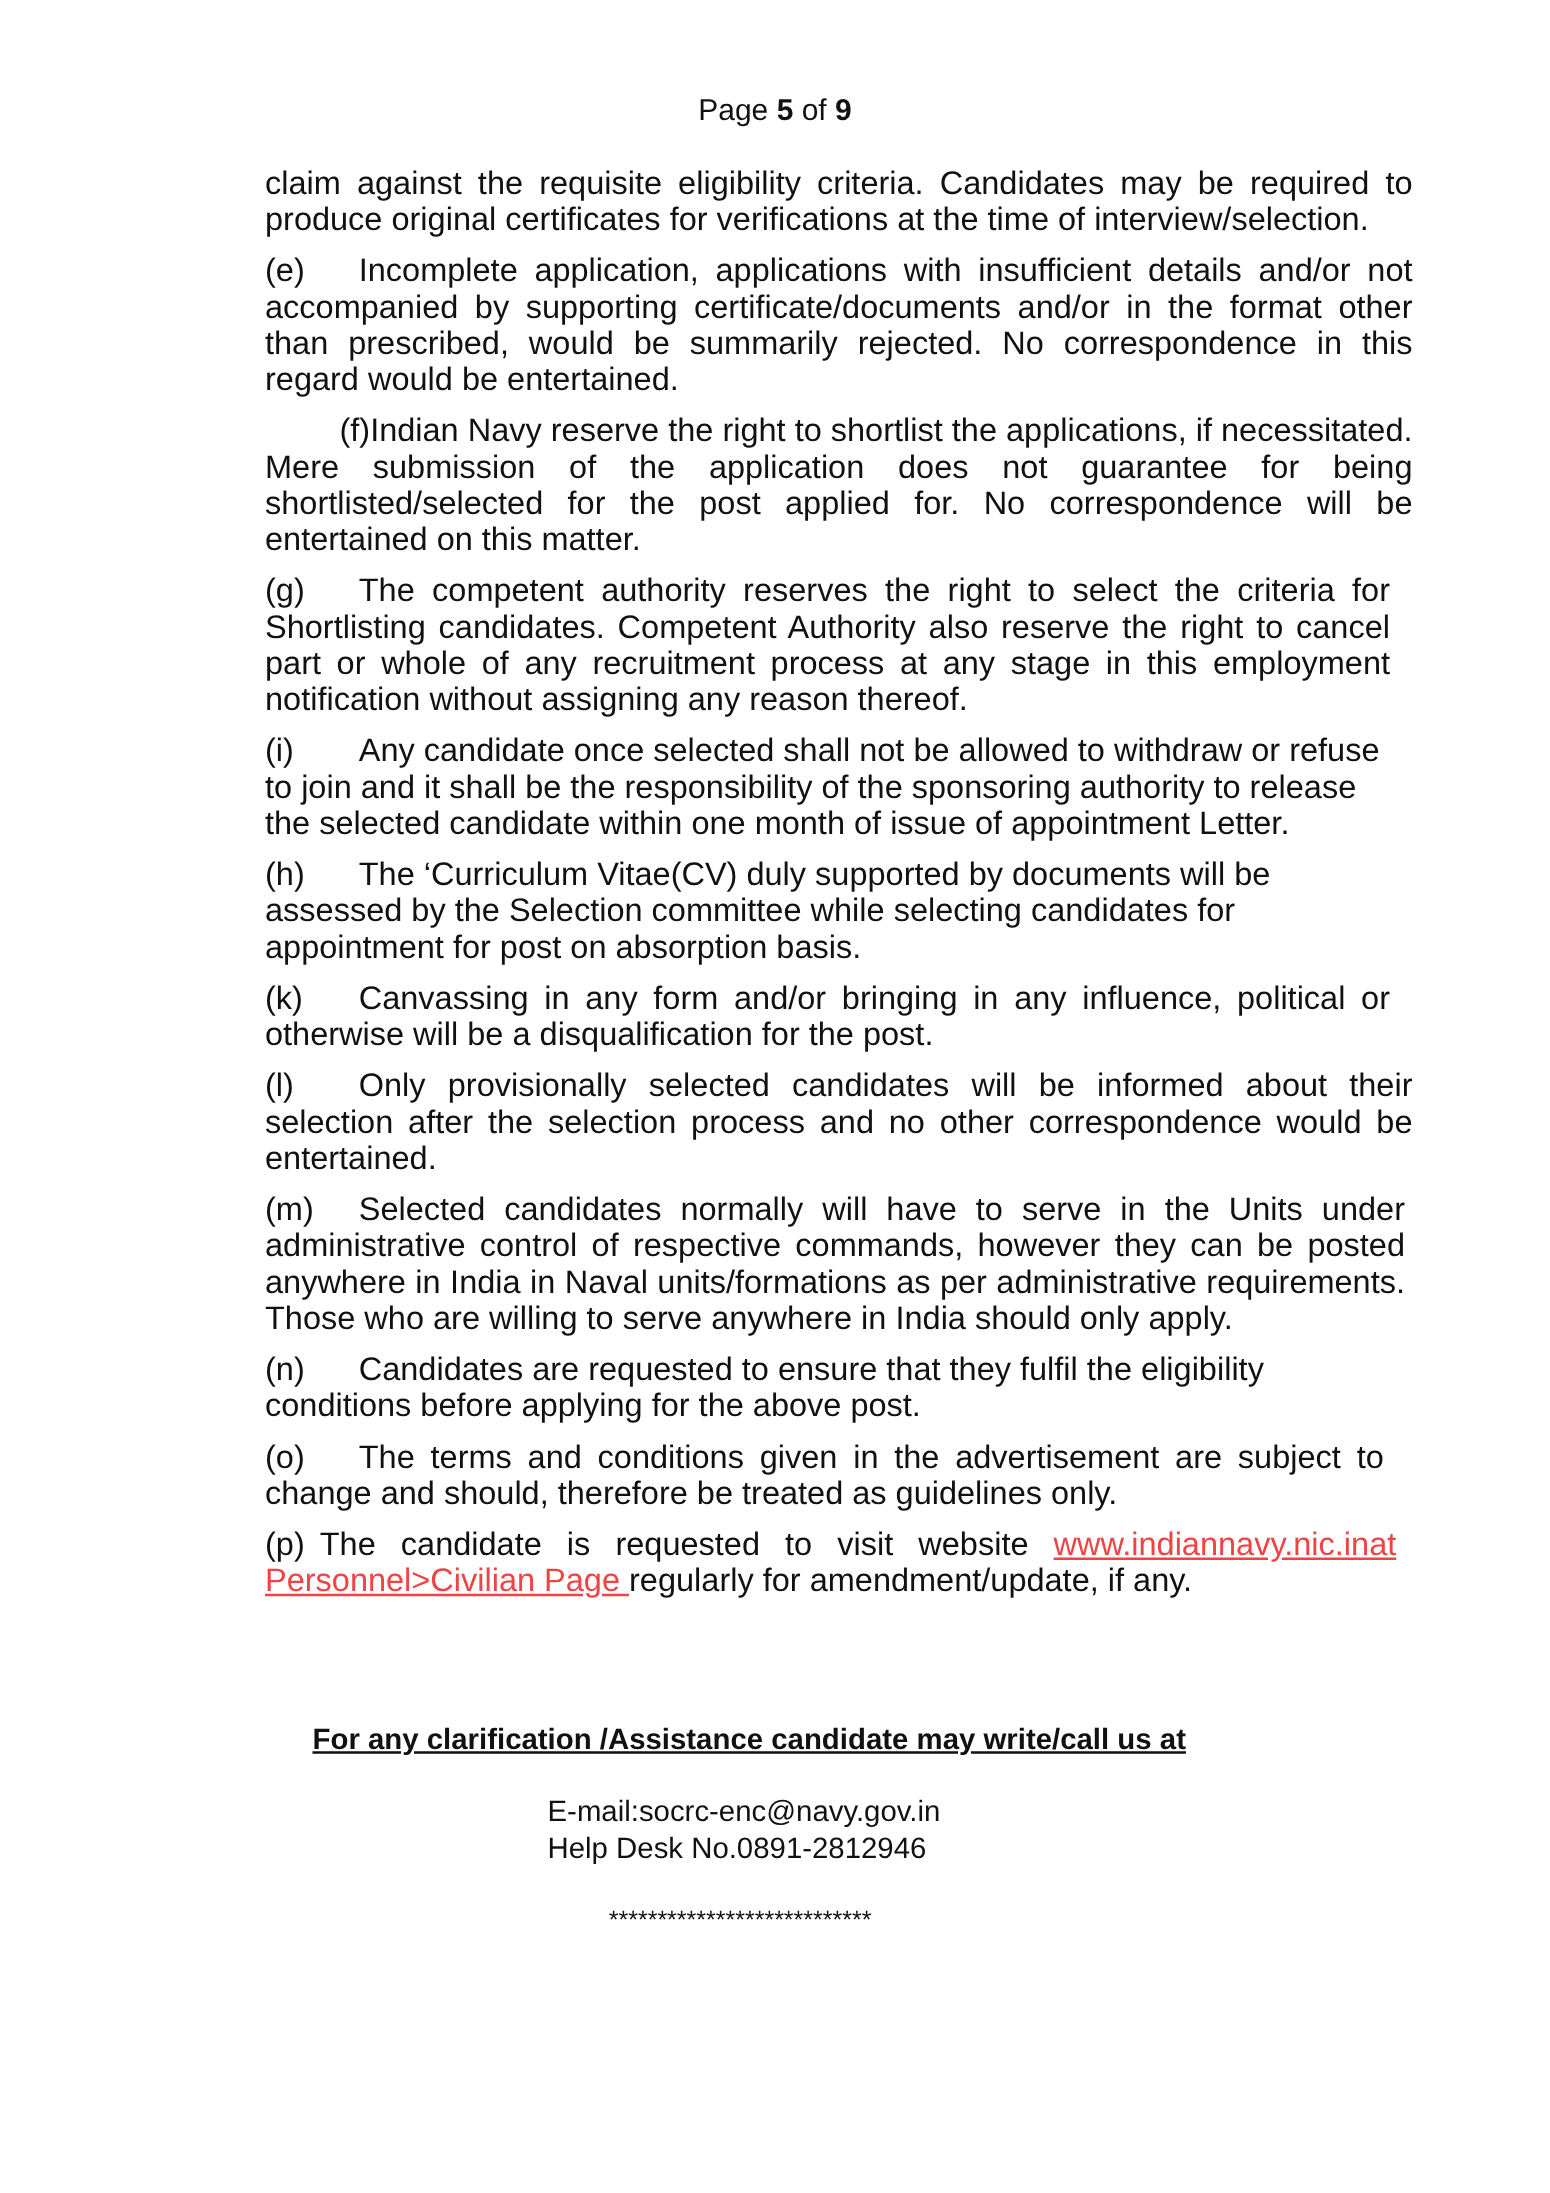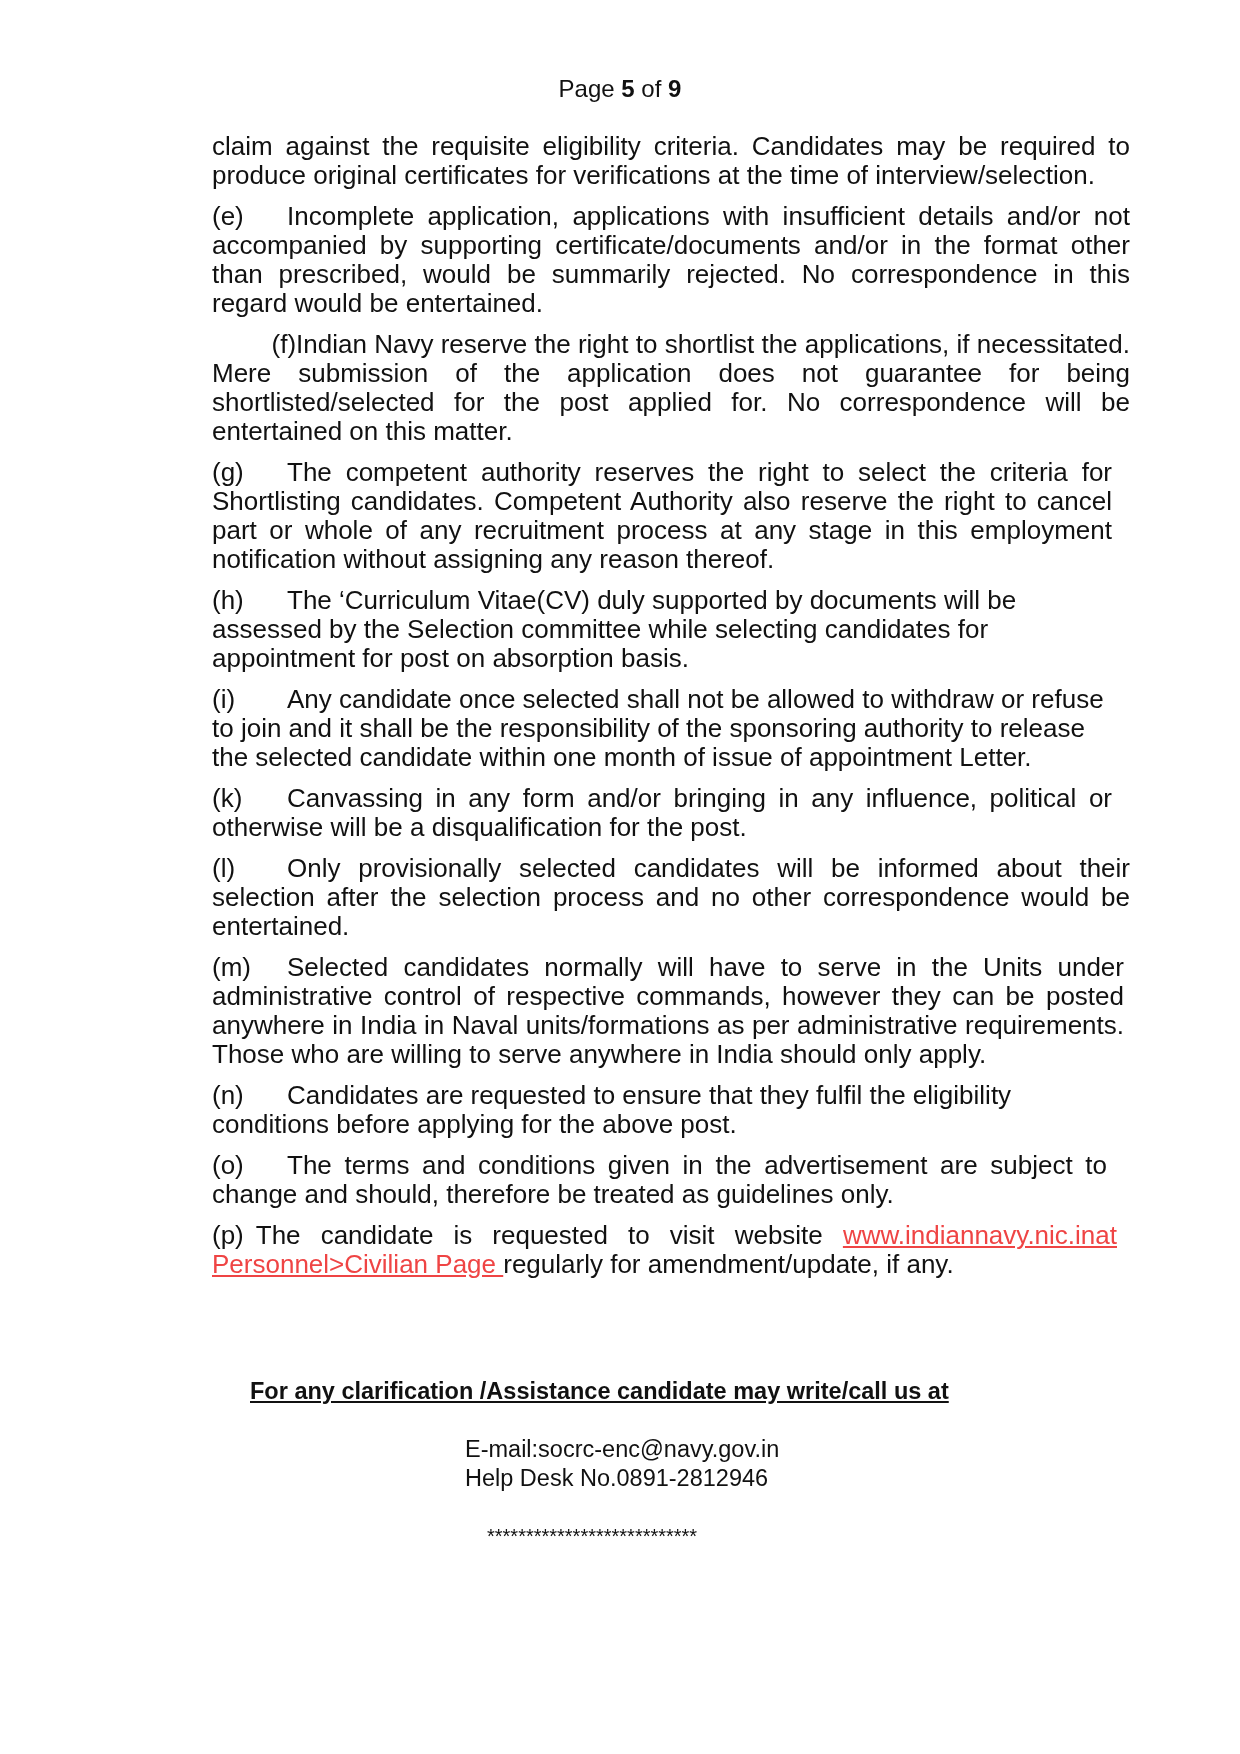--- a/index.html
+++ b/index.html
@@ -62,21 +62,21 @@
       white-space: nowrap;
     }
     .contact-block {
       position: absolute;
       top: 1435px;
       left: 438px;
       font-family: "Liberation Sans", "DejaVu Sans", sans-serif;
       font-size: 23.5px;
       line-height: 29px;
     }
-    .contact-block div { white-space: nowrap; margin-left: 27px; }
+    .contact-block div { white-space: nowrap; }
     .stars {
       position: absolute;
       top: 1524px;
       left: 487px;
       font-family: "Liberation Sans", "DejaVu Sans", sans-serif;
       font-size: 20px;
       line-height: 24px;
       white-space: nowrap;
       letter-spacing: 0px;
     }
@@ -99,25 +99,25 @@
 
   <p class="para" style="margin-bottom:12px;">
     <span style="display:block; text-align:right; white-space:nowrap;"><span class="label">(f)</span><span>Indian Navy reserve the right to shortlist the applications, if necessitated.</span></span><span>Mere submission of the application does not guarantee for being shortlisted/selected for the post applied for. No correspondence will be entertained on this matter.</span>
   </p>
 
   <p class="para" style="width:900px;">
     <span class="label">(g)</span><span>The competent authority reserves the right  to select the criteria for Shortlisting candidates. Competent Authority also reserve the right to cancel part or whole of any recruitment process at any stage in this employment notification without assigning any reason thereof.</span>
   </p>
 
   <p class="para left" style="width:905px;">
-    <span class="label">(h)</span><span>The ‘Curriculum Vitae(CV) duly supported by documents will be assessed by the Selection committee while selecting candidates for appointment for post on absorption basis.</span>
+    <span class="label">(i)</span><span>Any candidate once selected shall not be allowed to withdraw or refuse to join and it shall be the responsibility of the sponsoring authority to release the selected candidate within one month of issue of appointment Letter.</span>
   </p>
 
   <p class="para left" style="width:905px;">
-    <span class="label">(i)</span><span>Any candidate once selected shall not be allowed to withdraw or refuse to join and it shall be the responsibility of the sponsoring authority to release the selected candidate within one month of issue of appointment Letter.</span>
+    <span class="label">(h)</span><span>The ‘Curriculum Vitae(CV) duly supported by documents will be assessed by the Selection committee while selecting candidates for appointment for post on absorption basis.</span>
   </p>
 
 
   <p class="para" style="width:900px;">
     <span class="label">(k)</span><span>Canvassing in any form and/or bringing in any influence, political or otherwise will be a disqualification for the post.</span>
   </p>
 
   <p class="para" style="width:918px;">
     <span class="label">(l)</span><span>Only provisionally selected candidates will be informed about their selection after the selection process and no other correspondence would be entertained.</span>
   </p>

